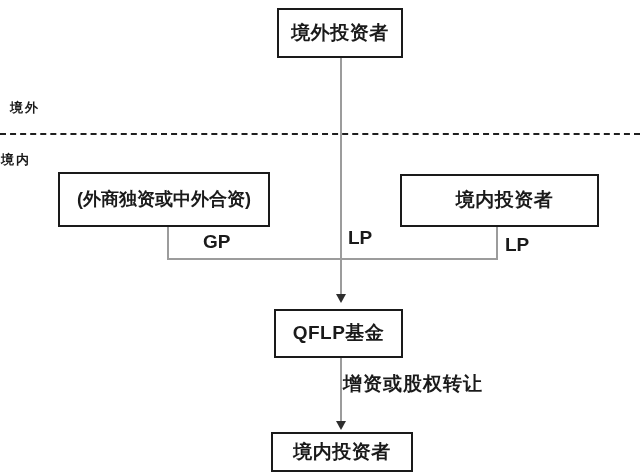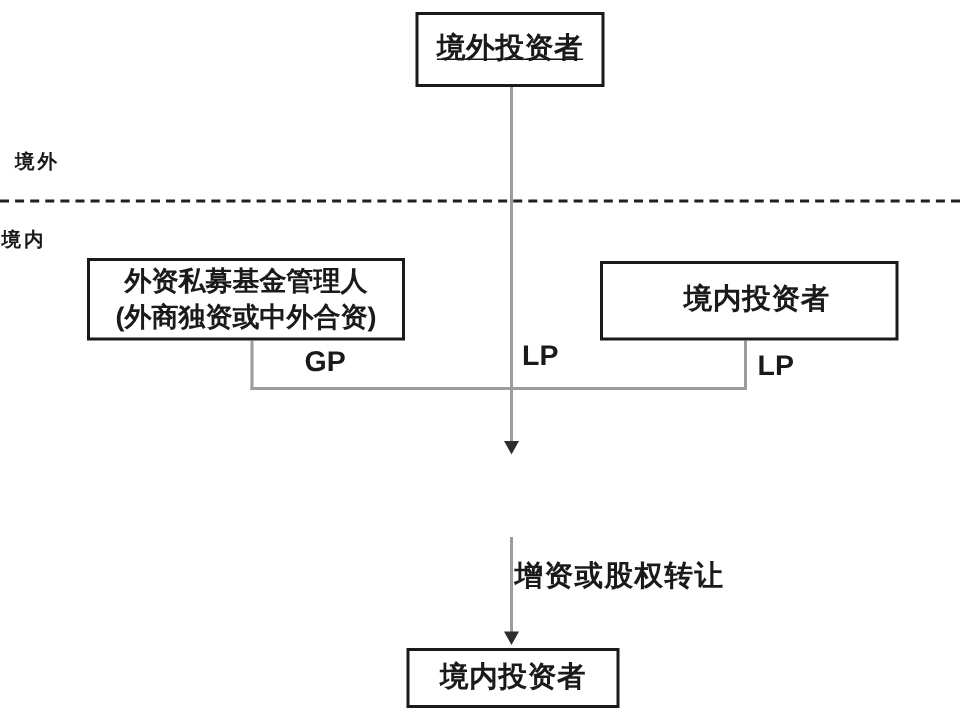--- a/index.html
+++ b/index.html
@@ -82,33 +82,35 @@
   <div class="line-h" style="left:167px; top:258px; width:331px;"></div>
 
   <div class="line-v" style="left:340px; top:358px; height:64px;"></div>
   <div class="arrow-down" style="left:336px; top:421px;"></div>
 
   <div class="boundary" style="top:133px;"></div>
 
   <div class="region-label" style="left:10px; top:99px;">境外</div>
   <div class="region-label" style="left:1px; top:151px;">境内</div>
 
-  <div class="node" style="left:277px; top:8px; width:126px; height:50px;text-decoration:underline;">
+  <div class="node" style="left:277px; top:8px; width:126px; height:50px;">
     <span>境外投资者</span>
   </div>
 
   <div class="node small-text" style="left:58px; top:172px; width:212px; height:55px;">
-    <span>外资私募基金管理人</span>
     <span>(外商独资或中外合资)</span>
   </div>
 
   <div class="node" style="left:400px; top:174px; width:199px; height:53px;padding-left:10px;">
     <span>境内投资者</span>
   </div>
 
+  <div class="node" style="left:274px; top:309px; width:129px; height:49px;">
+    <span>QFLP基金</span>
+  </div>
 
   <div class="node" style="left:271px; top:432px; width:142px; height:40px;">
     <span>境内投资者</span>
   </div>
 
   <div class="edge-label" style="left:177px; top:231px;margin-left:26px;">GP</div>
   <div class="edge-label" style="left:348px; top:227px;">LP</div>
   <div class="edge-label" style="left:505px; top:234px;">LP</div>
   <div class="edge-label" style="left:343px; top:371px; letter-spacing:1px;">增资或股权转让</div>
 

